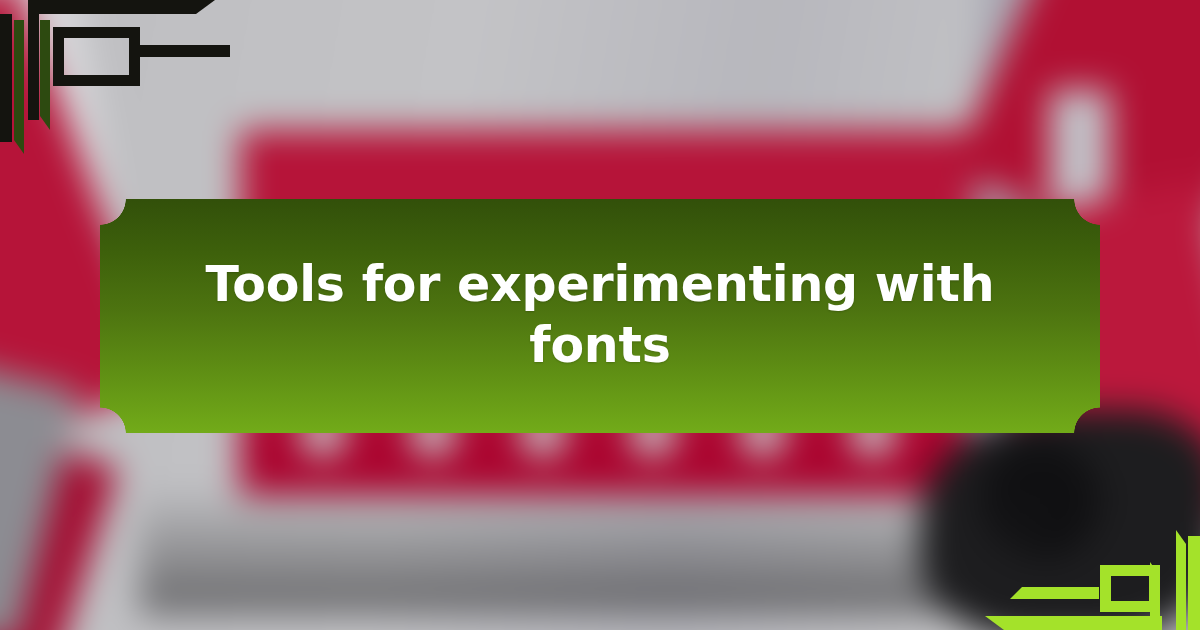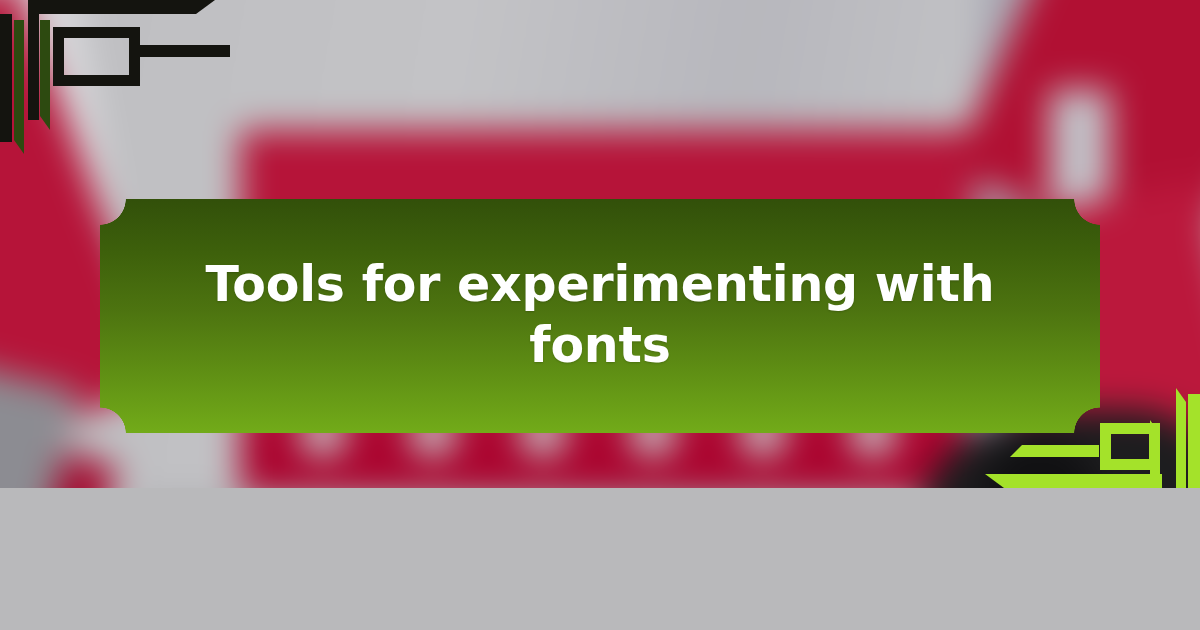--- a/index.html
+++ b/index.html
@@ -4,21 +4,21 @@
 <title>Tools for experimenting with fonts</title>
 <style>
   html, body {
     margin: 0;
     padding: 0;
     background: #b9b9bb;
   }
   #canvas {
     position: relative;
     width: 1200px;
-    height: 488px;
+    height: 630px;
     overflow: hidden;
     font-family: "DejaVu Sans", "Liberation Sans", sans-serif;
     background: #c0c0c2;
   }
 
   
   #bg {
     position: absolute;
     inset: -60px;
     overflow: hidden;

